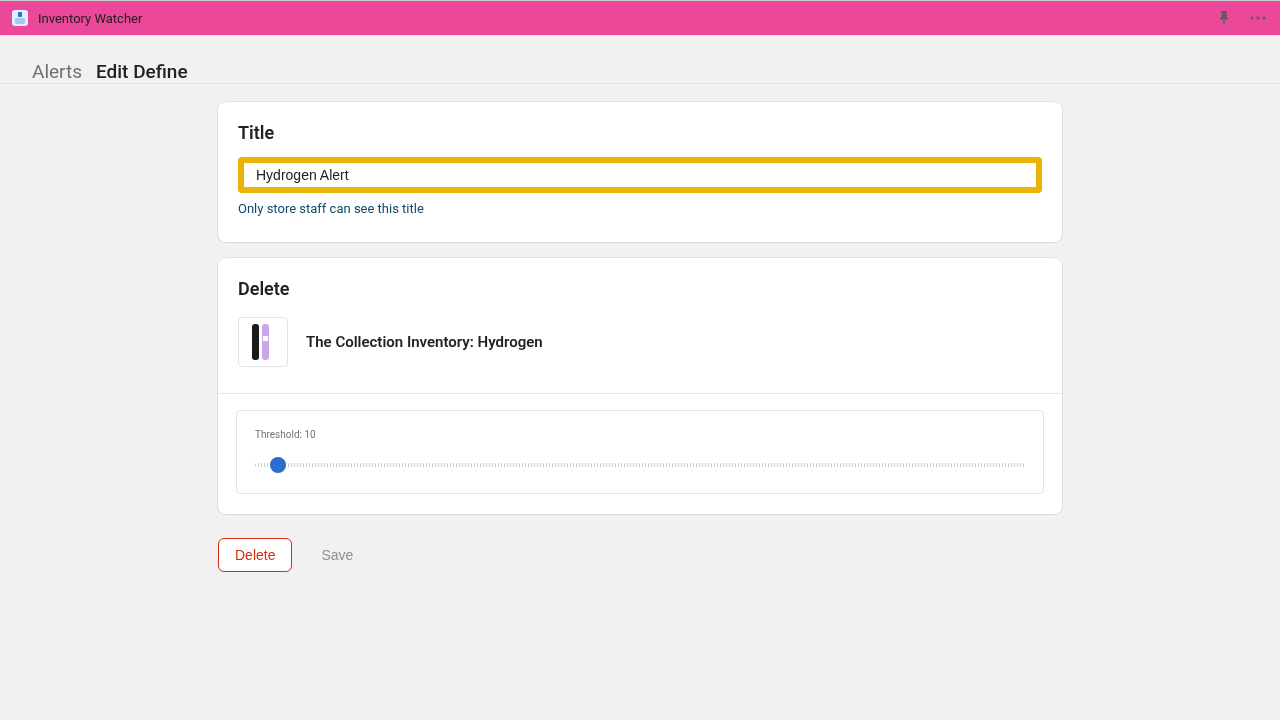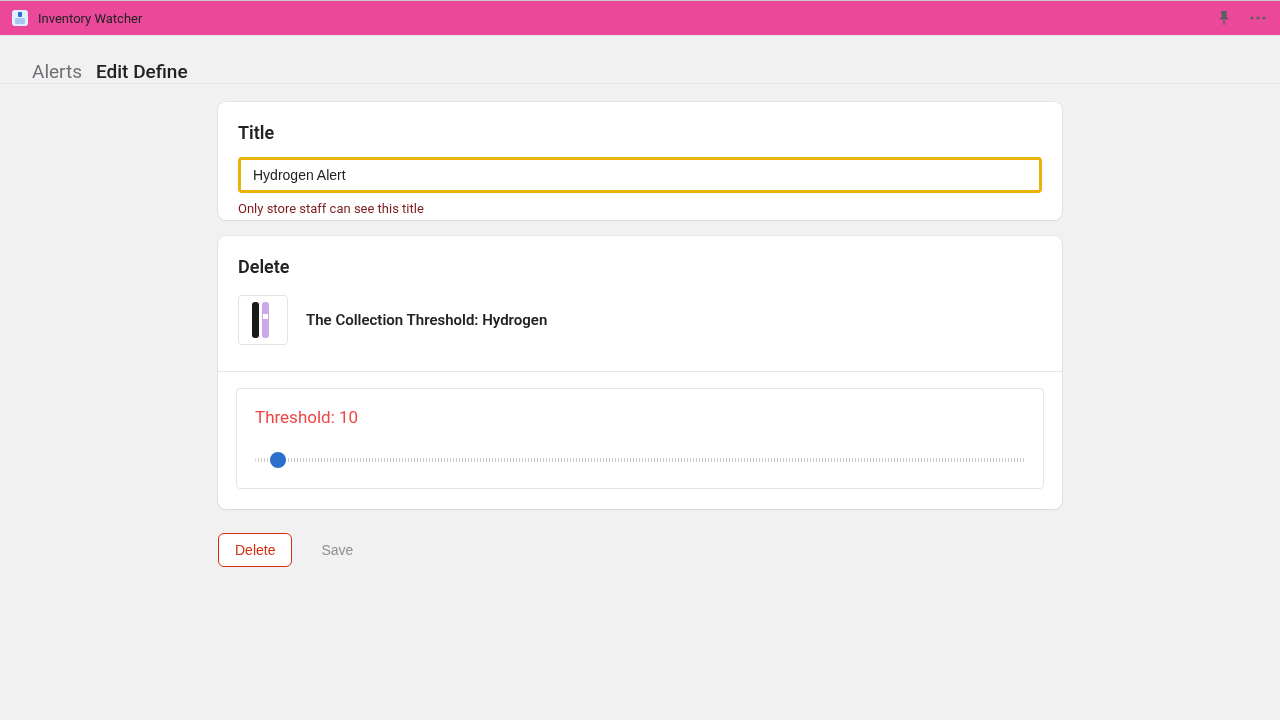--- a/index.html
+++ b/index.html
@@ -78,44 +78,44 @@
     align-items: center;
   }
   .card {
     width: 844px;
     background: #ffffff;
     border-radius: 8px;
     box-shadow: 0 0 0 1px rgba(0,0,0,0.05), 0 1px 2px rgba(0,0,0,0.05);
     margin-bottom: 16px;
   }
   .card-pad {
-    padding: 20px 20px 4px 20px;
+    padding: 20px 20px 26px 20px;
   }
   .card-section-top {
     padding: 20px 20px 16px 20px;
   }
   .card h2 {
     font-size: 18px;
     font-weight: 600;
     margin-bottom: 14px;
     color: #202223;
   }
   .text-input {
     width: 100%;
     height: 36px;
-    border: 3px solid #eab308;
+    border: 6px solid #eab308;
     border-radius: 4px;
     padding: 0 12px;
     font-size: 14px;
     color: #202223;
     background: #fff;
   }
   .help-text {
     font-size: 13px;
-    color: #7f1d1d;
+    color: #0c4a6e;
     margin-top: 8px;
   }
   .product-row {
     display: flex;
     align-items: center;
     gap: 18px;
     padding: 4px 0 10px 0;
   }
   .product-thumb {
     width: 50px;
@@ -142,23 +142,23 @@
     border: 1px solid #e4e5e7;
     border-radius: 4px;
     padding: 18px 18px 22px 18px;
   }
   .threshold-box h3 {
     font-size: 15px;
     font-weight: 600;
     margin-bottom: 14px;
   }
   .threshold-label {
-    font-size: 17px;
-    color: #ef4444;
-    margin-bottom: 20px;
+    font-size: 10px;
+    color: #737373;
+    margin-bottom: 12px;
   }
   .slider {
     -webkit-appearance: none;
     appearance: none;
     width: 100%;
     height: 4px;
     background: repeating-linear-gradient(to right, #c9cccf 0 1px, transparent 1px 3px);
     border-radius: 2px;
     outline: none;
     margin-top: 6px;
@@ -265,21 +265,21 @@
     <div class="card-section-top">
       <h2>Delete</h2>
       <div class="product-row">
         <div class="product-thumb">
           <svg width="34" height="40" viewBox="0 0 34 40">
             <rect x="6" y="2" width="7" height="36" rx="3" fill="#1a1a1a"></rect>
             <rect x="16" y="2" width="7" height="36" rx="3" fill="#c9a7e8"></rect>
             <rect x="17" y="14" width="5" height="5" fill="#ffffff"></rect>
           </svg>
         </div>
-        <div class="product-name">The Collection Threshold: Hydrogen</div>
+        <div class="product-name">The Collection Inventory: Hydrogen</div>
       </div>
     </div>
     <div class="divider"></div>
     <div class="threshold-box">
       <div class="threshold-label">
         <span>Threshold: </span><span>10</span>
       </div>
       <input type="range" class="slider" value="10" min="0" max="500" style="">
     </div>
   </div>

